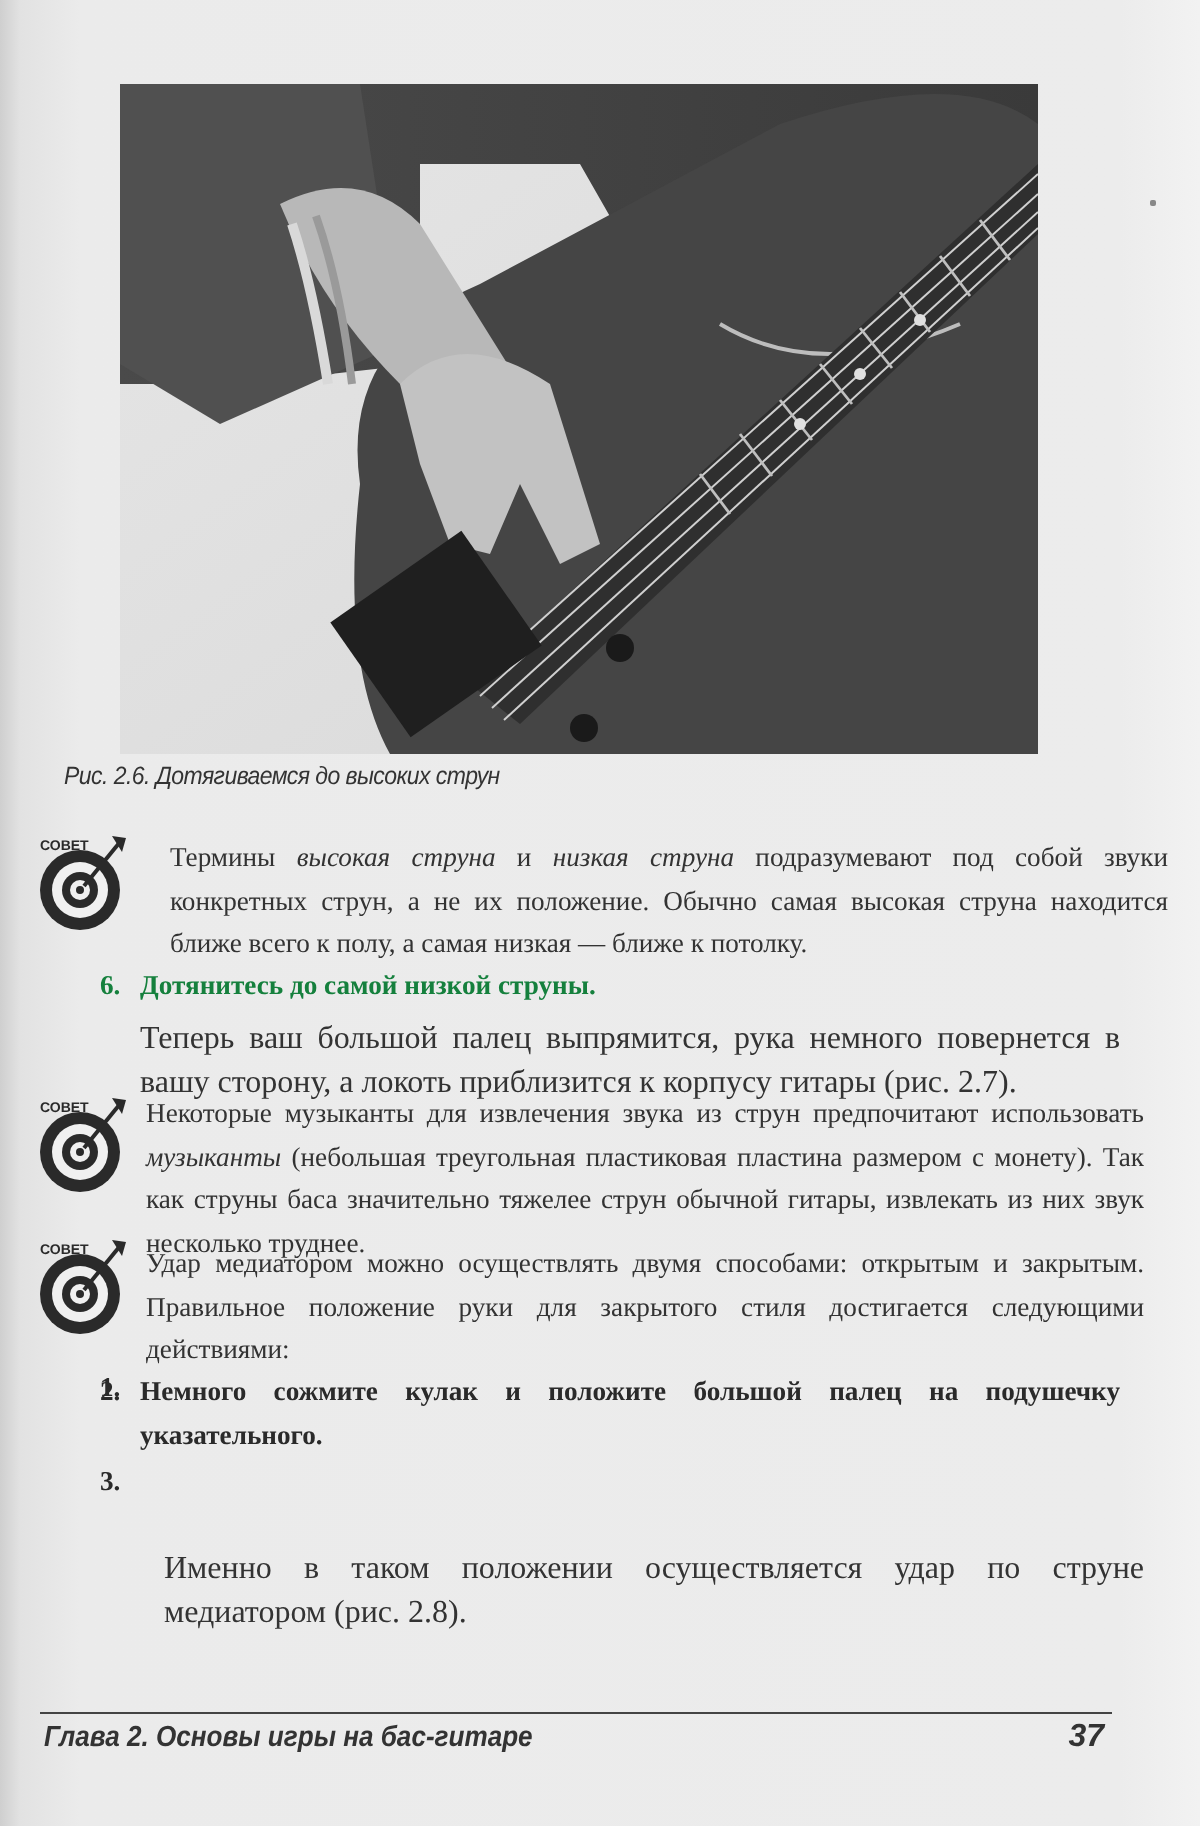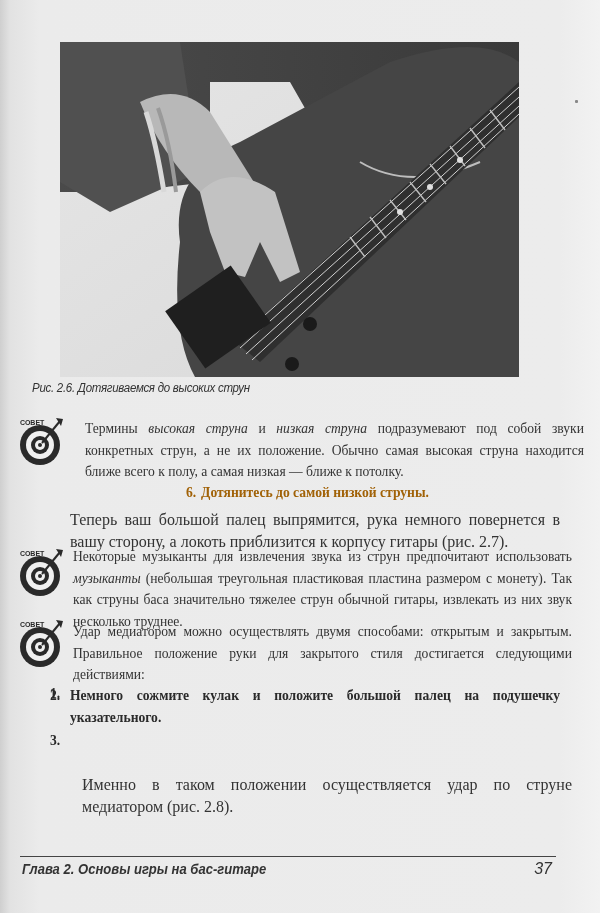--- a/index.html
+++ b/index.html
@@ -29,21 +29,21 @@
     .tip { position: absolute; left: 16px; width: 570px; }
     .tip-icon { position: absolute; left: 0; top: 0; width: 52px; height: 52px; }
     .tip-text {
       position: absolute; left: 57px; width: 499px;
       font-size: 13.6px; line-height: 21.5px; text-align: justify; color: #333;
     }
     .tip-text i { font-style: italic; }
 
     .step {
       position: absolute; left: 50px; width: 510px;
-      font-size: 13.6px; line-height: 21.5px; color: #a16207; text-align: center;
+      font-size: 13.6px; line-height: 21.5px; color: #15803d;
     }
     .step .num { display: inline-block; width: 20px; font-weight: bold; }
     .step .title { font-weight: bold; }
     .step-body {
       position: absolute; left: 70px; width: 490px;
       font-size: 16px; line-height: 21.5px; text-align: justify; color: #333;
     }
 
     .list { position: absolute; left: 50px; width: 510px; margin: 0; padding: 0; list-style: none; }
     .list li {
@@ -61,21 +61,21 @@
     .footer-rule { position: absolute; left: 20px; top: 856px; width: 536px; height: 1px; background: #444; }
     .footer-title {
       position: absolute; left: 22px; top: 861px;
       font-family: "Liberation Sans", "DejaVu Sans", sans-serif;
       font-weight: bold; font-style: italic; font-size: 14.5px; color: #333;
       transform: scaleX(0.9); transform-origin: left top;
     }
     .page-num {
       position: absolute; right: 48px; top: 860px;
       font-family: "Liberation Sans", "DejaVu Sans", sans-serif;
-      font-weight: normal; font-style: italic; font-size: 16px; color: #333;
+      font-weight: bold; font-style: italic; font-size: 16px; color: #333;
     }
     .speck { position: absolute; left: 575px; top: 100px; width: 3px; height: 3px; background: #888; border-radius: 1px; }
   </style>
 </head>
 <body>
 
 <div class="page">
 
   <div class="photo" aria-label="bass-guitar-hand-on-high-strings-photo">
     <svg viewBox="0 0 459 335" preserveAspectRatio="none">

